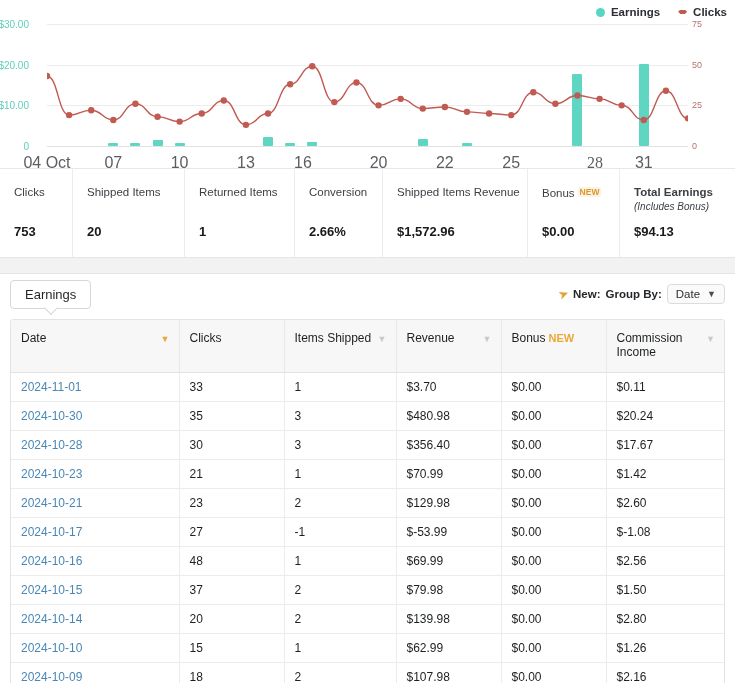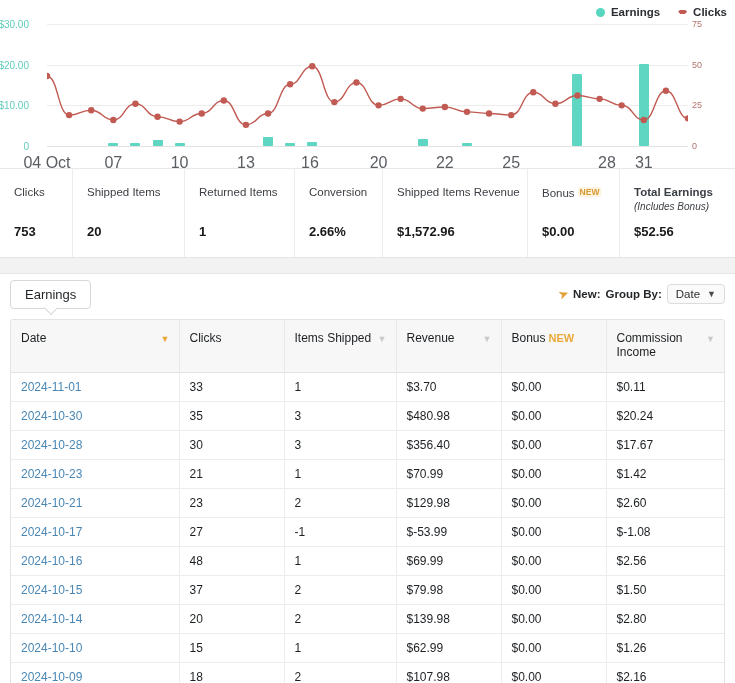--- a/index.html
+++ b/index.html
@@ -175,25 +175,25 @@
           <circle cx="596.7931034482758" cy="95.97333333333333" r="3.2" fill="#c05a52"></circle>
           <circle cx="618.8965517241379" cy="66.69333333333333" r="3.2" fill="#c05a52"></circle>
           <circle cx="641" cy="94.34666666666666" r="3.2" fill="#c05a52"></circle>
         </svg>
       </div>
     <div class="xticks" id="xticks">
         <div class="xtick" style="left: 0px; top: 2px;">04 Oct</div>
         <div class="xtick" style="left: 66.3103px; top: 2px;">07</div>
         <div class="xtick" style="left: 132.621px; top: 2px;">10</div>
         <div class="xtick" style="left: 198.931px; top: 2px;">13</div>
-        <div class="xtick" style="left: 263px; top: 2px;">16</div>
+        <div class="xtick" style="left: 256px; top: 2px;">16</div>
         <div class="xtick" style="left: 331.552px; top: 2px;">20</div>
         <div class="xtick" style="left: 397.862px; top: 2px;">22</div>
         <div class="xtick" style="left: 464.172px; top: 2px;">25</div>
-        <div class="xtick" style="left: 560px; top: 2px;">28</div>
+        <div class="xtick" style="left: 548px; top: 2px; font-family: Liberation Serif, serif;">28</div>
         <div class="xtick" style="left: 596.793px; top: 2px;">31</div>
       </div>
   </div>
 </div>
 
 <div class="stats-sep"></div>
 <div class="stats" id="stats">
     <div class="stat" style="width: 73px;">
       <div class="stat-label">Clicks</div>
       <div class="stat-value">753</div>
@@ -214,21 +214,21 @@
       <div class="stat-label">Shipped Items Revenue</div>
       <div class="stat-value">$1,572.96</div>
     </div>
     <div class="stat" style="width: 92px;">
       <div class="stat-label">Bonus<span class="badge-new">NEW</span></div>
       <div class="stat-value">$0.00</div>
     </div>
     <div class="stat" style="width: 115px;">
       <div class="stat-label bold">Total Earnings</div>
       <div class="stat-sub">(Includes Bonus)</div>
-      <div class="stat-value">$52.56</div>
+      <div class="stat-value">$94.13</div>
     </div>
   </div>
 <div class="gray-band"></div>
 
 <div class="toolbar">
   <div class="tab">Earnings</div>
   <div class="groupby">
     <span class="rocket-icon">➤</span>
     <span>New:</span>
     <span>Group By:</span>

